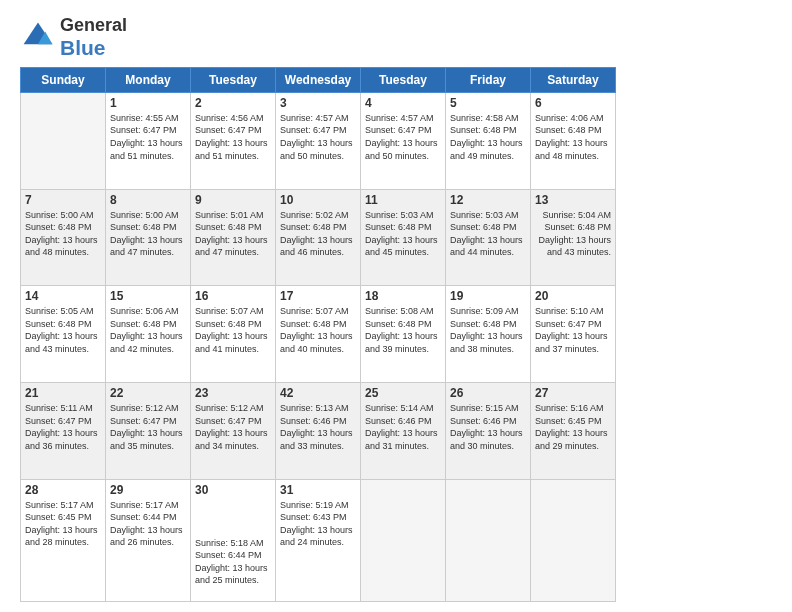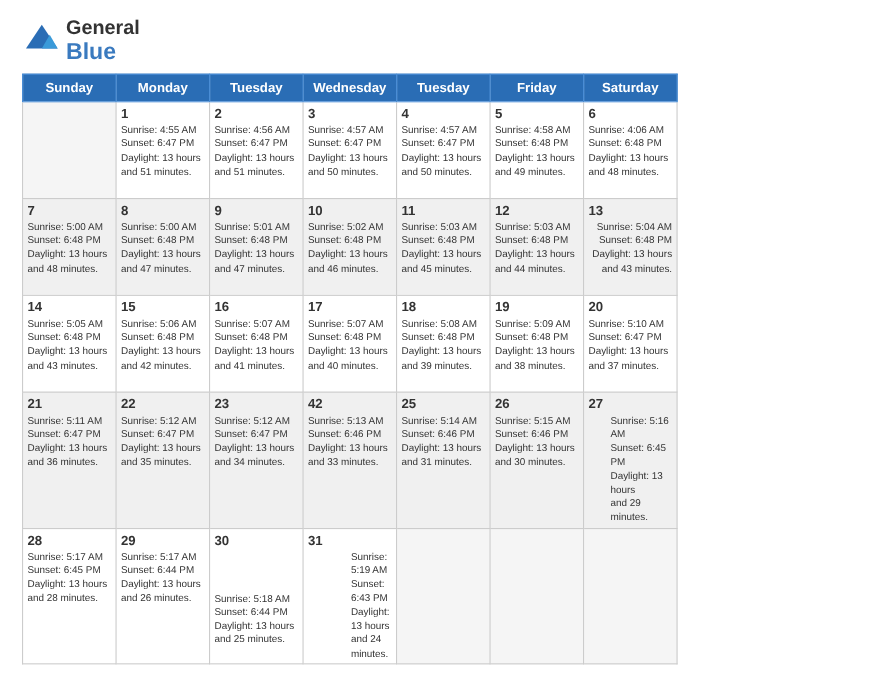--- a/index.html
+++ b/index.html
@@ -321,21 +321,21 @@
           </td>
           <td class="row-bg-gray">
             <span class="day-number">26</span>
             <div class="day-info" style="white-space: pre-line;">Sunrise: 5:15 AM
 Sunset: 6:46 PM
 Daylight: 13 hours
 and 30 minutes.</div>
           </td>
           <td class="row-bg-gray">
             <span class="day-number">27</span>
-            <div class="day-info" style="white-space: pre-line; margin-left: 20px;">Sunrise: 5:16 AM
+            <div class="day-info" style="white-space: pre-line;">Sunrise: 5:16 AM
 Sunset: 6:45 PM
 Daylight: 13 hours
 and 29 minutes.</div>
           </td>
         </tr>
         <tr>
           <td class="row-bg-light">
             <span class="day-number">28</span>
             <div class="day-info" style="white-space: pre-line;">Sunrise: 5:17 AM
 Sunset: 6:45 PM
@@ -351,21 +351,21 @@
           </td>
           <td class="row-bg-light">
             <span class="day-number">30</span>
             <div class="day-info" style="white-space: pre-line; margin-top: 40px;">Sunrise: 5:18 AM
 Sunset: 6:44 PM
 Daylight: 13 hours
 and 25 minutes.</div>
           </td>
           <td class="row-bg-light">
             <span class="day-number">31</span>
-            <div class="day-info" style="white-space: pre-line; margin-left: 39px;">Sunrise: 5:19 AM
+            <div class="day-info" style="white-space: pre-line;">Sunrise: 5:19 AM
 Sunset: 6:43 PM
 Daylight: 13 hours
 and 24 minutes.</div>
           </td>
           <td class="row-bg-light empty"></td>
           <td class="row-bg-light empty"></td>
           <td class="row-bg-light empty"></td>
         </tr>
       </tbody>
   </table>

